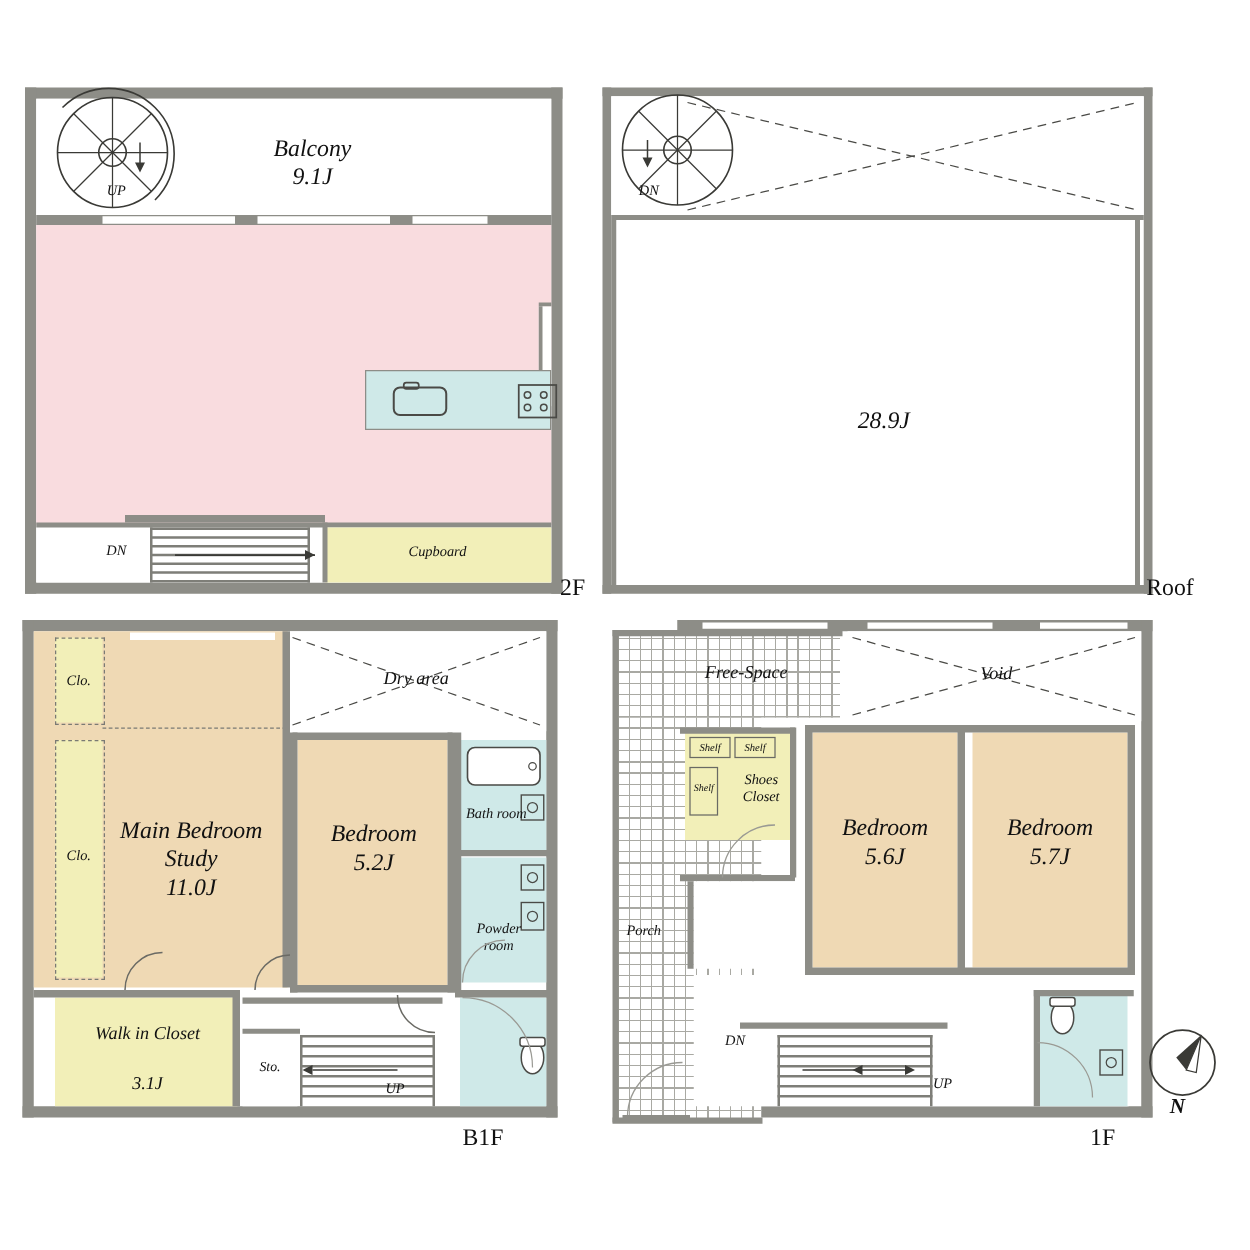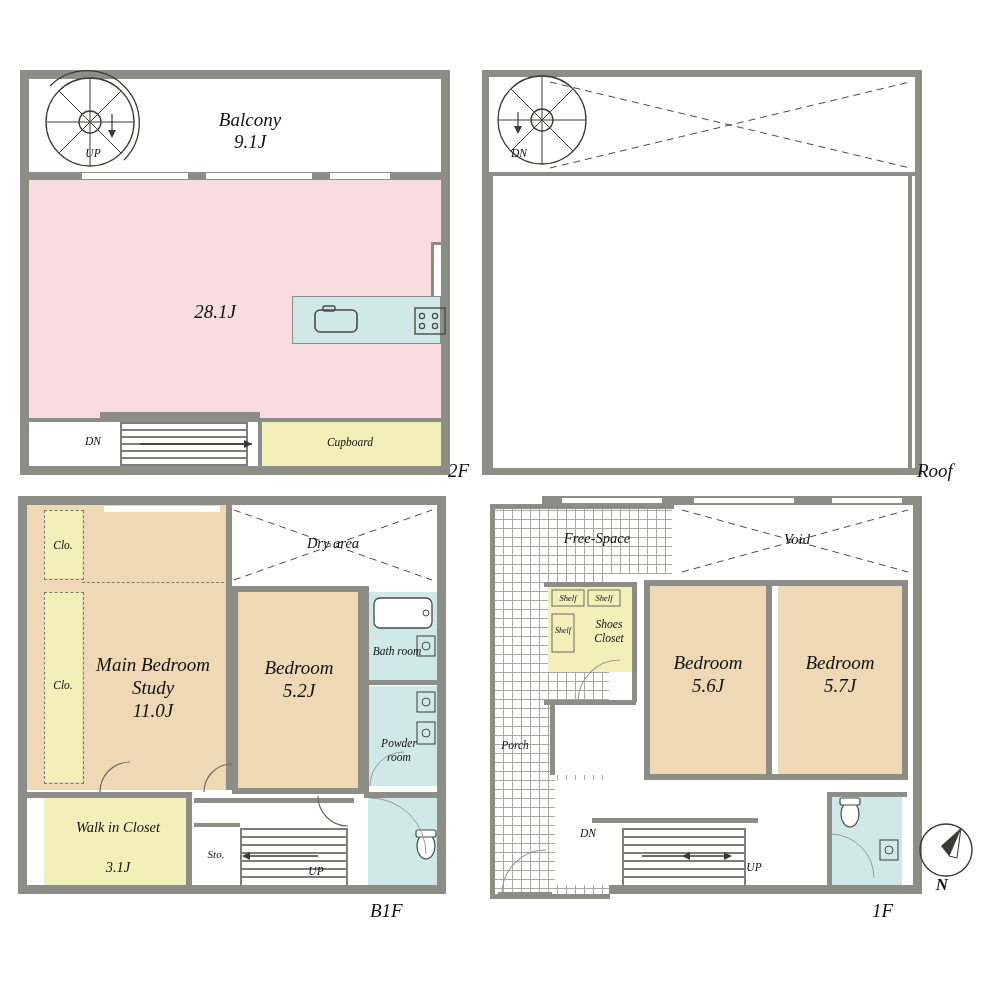--- a/index.html
+++ b/index.html
@@ -7,21 +7,21 @@
   .stage{position:absolute;left:0;top:0;width:1000px;height:1000px;}
   .panel{position:absolute;}
   .wall{position:absolute;background:#8d8d87;}
   .wallin{position:absolute;background:#ffffff;}
   .room{position:absolute;}
   .lbl{position:absolute;text-align:center;font-style:italic;color:#111;line-height:1.25;white-space:nowrap;}
   .lbl.big{font-size:19px;}
   .lbl.mid{font-size:14.5px;}
   .lbl.sm{font-size:11.5px;}
   .lbl.xs{font-size:9px;}
-  .floortag{position:absolute;font-style:italic;font-size:19px;color:#111;}
+  .floortag{position:absolute;font-size:19px;color:#111;}
   .pink{background:#f9dcdf;}
   .tan{background:#efd9b4;}
   .yellow{background:#f2efb8;}
   .cyan{background:#cfe9e8;}
   .white{background:#ffffff;}
   .dashed{position:absolute;border:1px dashed #7a7a74;}
   svg{position:absolute;left:0;top:0;overflow:visible;}
   .wm{position:absolute;left:330px;top:688px;font-size:26px;color:#cfcfcf;letter-spacing:1px;font-family:"Liberation Serif",serif;}
   .tiletex{position:absolute;background-image:
      repeating-linear-gradient(0deg,#a9a9a3 0 1px,transparent 1px 9px),
@@ -106,21 +106,20 @@
       <line x1="92" y1="44" x2="92" y2="66" stroke="#3a3a36" stroke-width="1.2"></line>
       <polygon points="92,68 88,60 96,60" fill="#3a3a36"></polygon>
     </svg>
 
     <div class="lbl sm" style="left:48px;top:76px;width:50px;">UP</div>
     <div class="lbl sm" style="left:48px;top:364px;width:50px;">DN</div>
 
     <div class="lbl big" style="left:140px;top:38px;width:180px;">Balcony</div>
     <div class="lbl big" style="left:140px;top:60px;width:180px;">9.1J</div>
 
-    <div class="lbl big" style="left:45px;top:230px;width:300px;">28.1J</div>
 
     <div class="lbl sm" style="left:260px;top:365px;width:140px;">Cupboard</div>
   </div>
   <div class="floortag" style="left:448px;top:460px;">2F</div>
 
   <div class="panel" style="left:482px;top:70px;width:440px;height:405px;">
     <div class="wall" style="left:0;top:0;width:440px;height:7px;"></div>
     <div class="wall" style="left:0;top:0;width:7px;height:405px;"></div>
     <div class="wall" style="left:433px;top:0;width:7px;height:405px;"></div>
     <div class="wall" style="left:0;top:398px;width:440px;height:7px;"></div>
@@ -144,20 +143,21 @@
       <line x1="60" y1="50" x2="91" y2="81" stroke="#3a3a36" stroke-width="1"></line>
       <line x1="60" y1="50" x2="60" y2="94" stroke="#3a3a36" stroke-width="1"></line>
       <line x1="60" y1="50" x2="29" y2="81" stroke="#3a3a36" stroke-width="1"></line>
       <line x1="60" y1="50" x2="16" y2="50" stroke="#3a3a36" stroke-width="1"></line>
       <line x1="60" y1="50" x2="29" y2="19" stroke="#3a3a36" stroke-width="1"></line>
       <line x1="36" y1="42" x2="36" y2="62" stroke="#3a3a36" stroke-width="1.2"></line>
       <polygon points="36,64 32,56 40,56" fill="#3a3a36"></polygon>
     </svg>
     <div class="lbl sm" style="left:12px;top:76px;width:50px;">DN</div>
 
+    <div class="lbl big" style="left:110px;top:255px;width:230px;">28.9J</div>
   </div>
   <div class="floortag" style="left:917px;top:460px;">Roof</div>
 
   <div class="panel" style="left:18px;top:496px;width:428px;height:398px;">
     <div class="wall" style="left:0;top:0;width:428px;height:9px;"></div>
     <div class="wall" style="left:0;top:0;width:9px;height:398px;"></div>
     <div class="wall" style="left:419px;top:0;width:9px;height:398px;"></div>
     <div class="wall" style="left:0;top:389px;width:428px;height:9px;"></div>
 
     <div class="room white" style="left:212px;top:9px;width:207px;height:80px;"></div>

